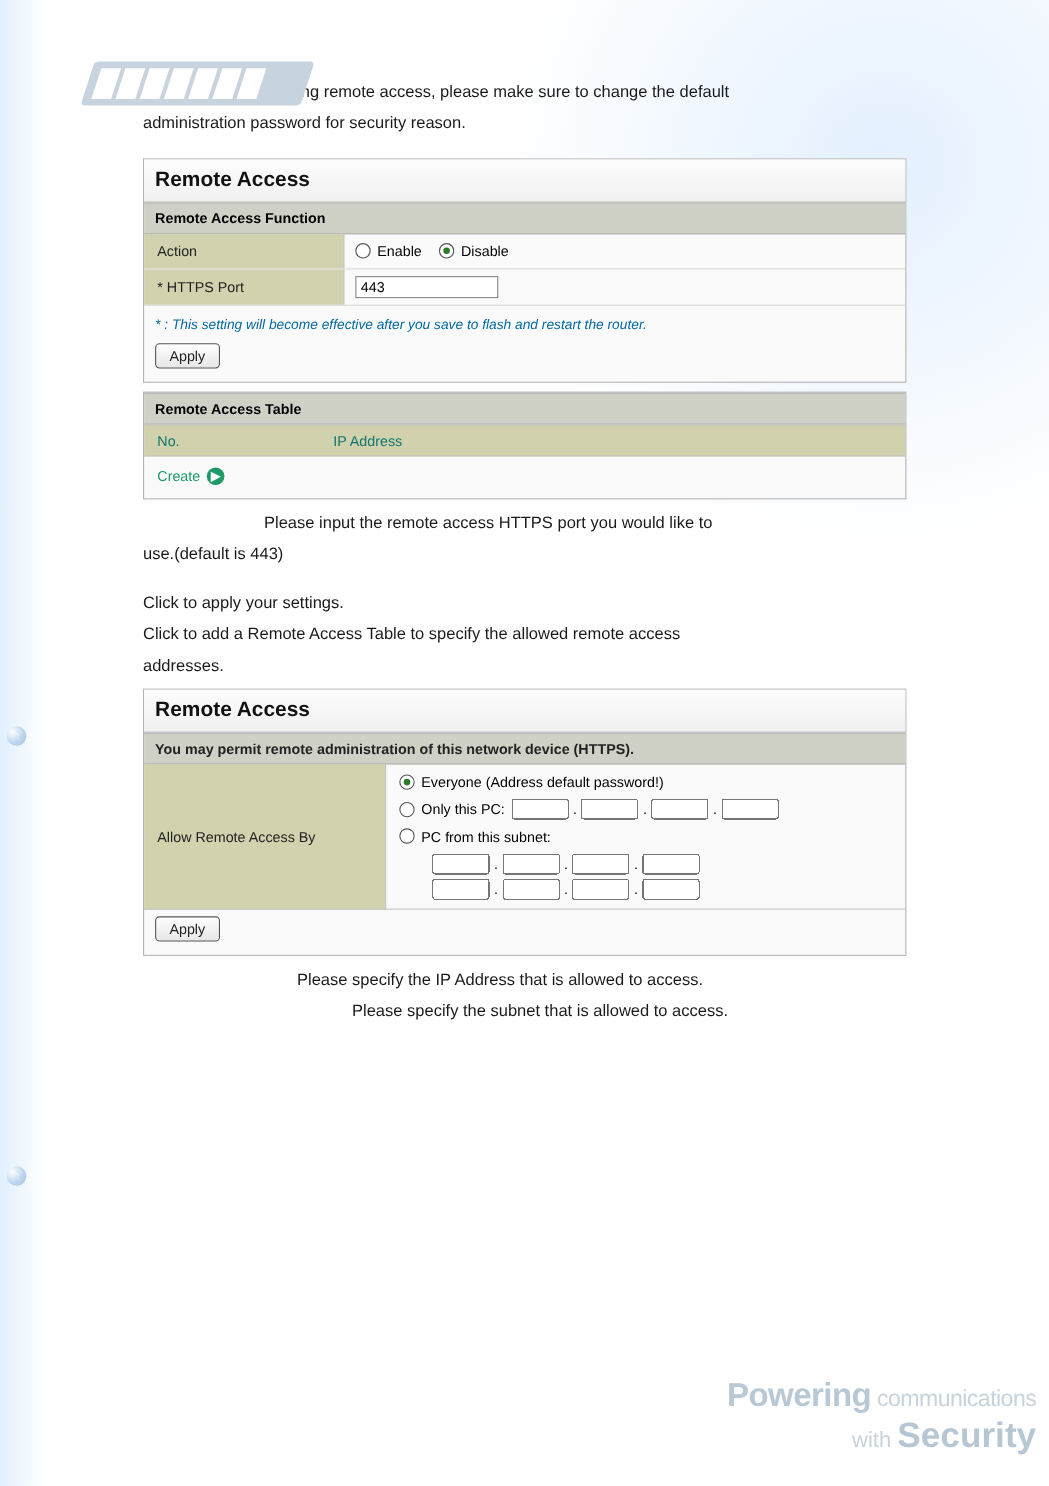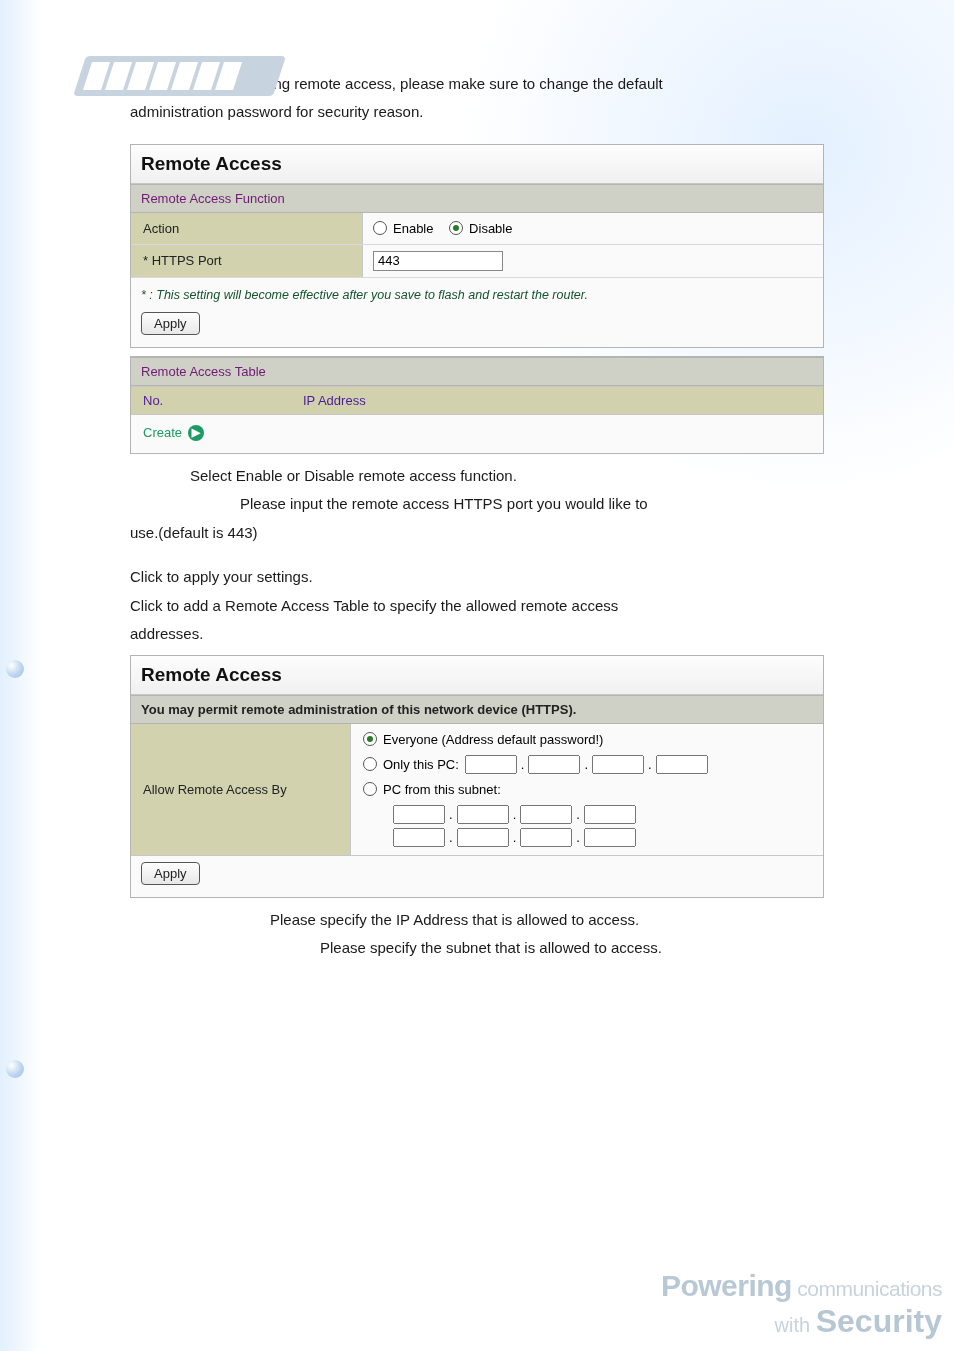--- a/index.html
+++ b/index.html
@@ -61,36 +61,36 @@
   .panel-title {
     font-size: 19px;
     font-weight: bold;
     color: #111;
     padding: 8px 10px 8px 10px;
     border-bottom: 1px solid #c7c7c7;
     background: linear-gradient(#fdfdfd,#f0f0f0);
   }
   .section-head {
     font-size: 13px;
-    font-weight: normal;
-    color: #701a75;
+    font-weight: bold;
+    color: #000000;
     background: #cfd0c6;
     padding: 6px 10px;
     border-top: 1px solid #b4b4b4;
     border-bottom: 1px solid #b4b4b4;
   }
   .row {
     display: flex;
     align-items: center;
     font-size: 13px;
     padding: 6px 10px;
     border-bottom: 1px solid #d9d9d9;
   }
   .row .label {
-    width: 232px;
+    width: 182px;
     background: #d2d2af;
     margin: -6px 10px -6px -10px;
     padding: 8px 12px;
     color: #222;
     font-size: 13px;
     align-self: stretch;
     display: flex; align-items: center;
     border-right: 1px solid #c7c7c7;
   }
   .row .value { flex: 1; display: flex; align-items: center; gap: 6px; flex-wrap: wrap; }
@@ -102,40 +102,40 @@
   }
   .radio-dot {
     display: inline-flex; align-items: center; justify-content: center;
     width: 14px; height: 14px; border: 1px solid #555; border-radius: 50%;
     background: #fff;
   }
   .radio-dot .inner { width: 6px; height: 6px; border-radius: 50%; background: #2a7a2a; }
   .note-row {
     font-size: 12.5px;
     font-style: italic;
-    color: #14532d;
+    color: #0369a1;
     padding: 10px 10px 4px 10px;
   }
   .apply-row { padding: 6px 10px 12px 10px; }
   .btn {
     display: inline-block;
     border: 1px solid #555;
     border-radius: 4px;
     padding: 3px 12px;
     font-size: 13px;
     background: linear-gradient(#fefefe,#e7e7e7);
     color: #222;
     cursor: pointer;
   }
 
   .table-head-row {
     display: flex;
     background: #d1d1ad;
     font-size: 13px;
-    color: #4c1d95;
+    color: #0f766e;
     border-top: 1px solid #c7c7c7;
     border-bottom: 1px solid #c7c7c7;
   }
   .table-head-row .col1 { width: 160px; padding: 6px 12px; }
   .table-head-row .col2 { flex: 1; padding: 6px 12px; }
 
   .create-row {
     padding: 10px 12px 12px 12px;
     font-size: 13px;
   }
@@ -193,21 +193,21 @@
     flex: 1;
     padding: 8px 12px;
     border-bottom: 1px solid #c7c7c7;
     display: flex; flex-direction: column; gap: 8px;
   }
   .opt { display: flex; align-items: center; gap: 6px; }
 
   .footer-brand {
     position: absolute;
     right: 12px;
-    bottom: 11px;
+    bottom: 28px;
     text-align: right;
     z-index: 5;
   }
   .footer-brand .l1 {
     font-size: 30px;
     font-weight: bold;
     color: #b8c8d4;
     letter-spacing: -0.5px;
   }
   .footer-brand .l1 .thin { font-weight: normal; font-size: 21px; color: #c7d3dc; }
@@ -286,21 +286,20 @@
     </div>
     <div class="create-row">
       <a class="create-link">
         <span>Create</span>
         <span class="circ">▶</span>
       </a>
     </div>
   </div>
 
   <div class="body-text">
-    <p class="ind1">Select Enable or Disable remote access function.</p>
     <p class="ind2" style="text-align:justify">Please input the remote access HTTPS port you would like to</p>
     <p>use.(default is 443)</p>
     <p class="spaced">Click           to apply your settings.</p>
     <p>Click             to add a Remote Access Table to specify the allowed remote access</p>
     <p>addresses.</p>
   </div>
 
   <div class="panel" style="margin-top:6px">
     <div class="panel-title">Remote Access</div>
     <div class="section-head sub2">You may permit remote administration of this network device (HTTPS).</div>

